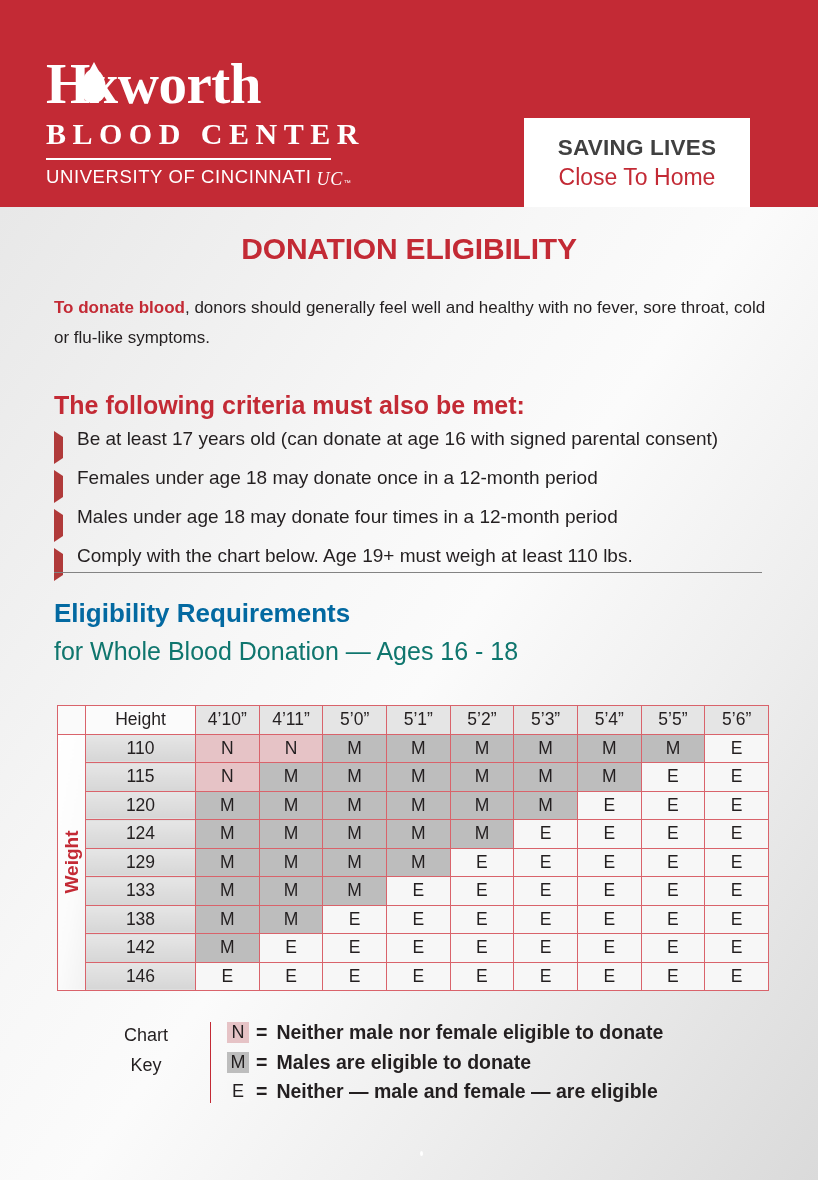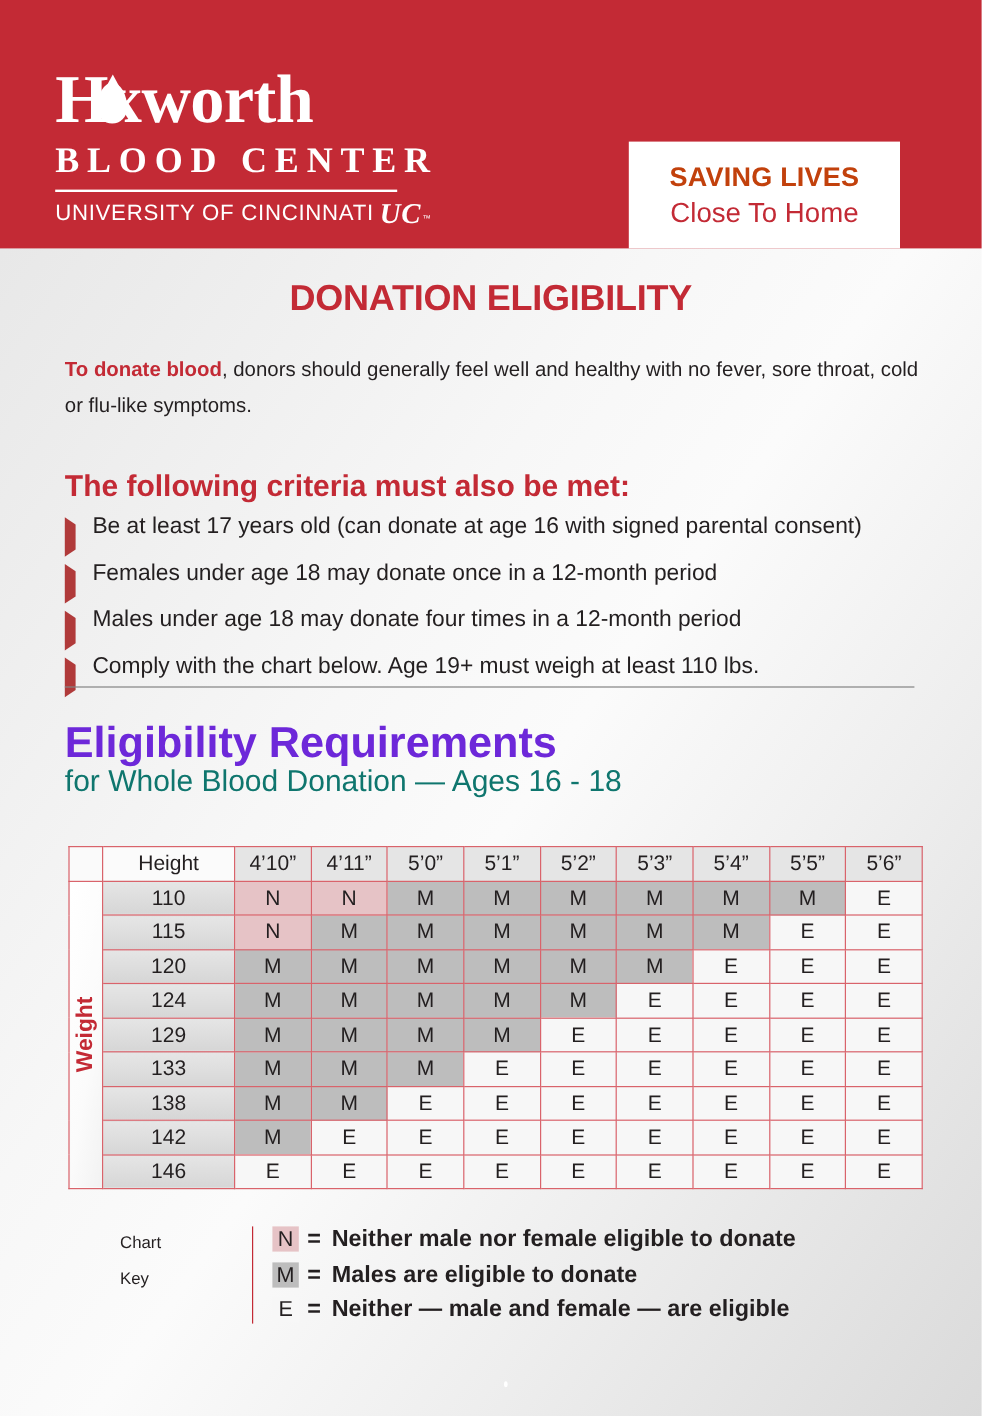--- a/index.html
+++ b/index.html
@@ -61,38 +61,38 @@
     display: flex; align-items: flex-end;
     font-family: "Liberation Sans", sans-serif;
     font-size: 18.5px;
     letter-spacing: 0.6px;
     color: #ffffff;
     margin-top: 6px;
     white-space: nowrap;
   }
   .uc-mark {
     font-family: "Liberation Serif", serif;
-    font-weight: 700;
-    font-size: 24px;
+    font-weight: 400;
+    font-size: 18px;
     line-height: 18px;
     margin-left: 5px;
     font-style: italic;
   }
   .uc-tm { font-size: 7px; margin-left: 1px; line-height: 10px; }
 
   .badge {
     position: absolute;
     left: 524px; top: 118px;
     width: 226px; height: 89px;
     background: #ffffff;
     display: flex; flex-direction: column;
     align-items: center; justify-content: center;
   }
   .badge-l1 {
-    color: #c2410c; font-weight: 700; font-size: 22.5px;
+    color: #404040; font-weight: 700; font-size: 22.5px;
     letter-spacing: 0.2px; line-height: 26px;
   }
   .badge-l2 {
     color: #c32a35; font-weight: 400; font-size: 23px;
     line-height: 26px; margin-top: 3px;
   }
 
   
   .page-title {
     position: absolute; left: 0; top: 232px; width: 818px;
@@ -134,21 +134,21 @@
 
   
   .divider {
     position: absolute; left: 54px; top: 572px;
     width: 708px; height: 1px; background: #838383;
   }
 
   
   .sec-title {
     position: absolute; left: 54px; top: 598px;
-    color: #6d28d9; font-weight: 700; font-size: 36px;
+    color: #0369a1; font-weight: 700; font-size: 26px;
   }
   .sec-sub {
     position: absolute; left: 54px; top: 637px;
     color: #0f766e; font-weight: 400; font-size: 25px;
   }
 
   
   .table-wrap {
     position: absolute; left: 57px; top: 705px;
     width: 604px;
@@ -203,22 +203,22 @@
   td.c-N { background: #e6c3c6; }
   td.c-M { background: #bdbdbd; }
   td.c-E { background: #f7f7f7; }
 
   
   .key {
     position: absolute; left: 100px; top: 1018px;
     display: flex; align-items: flex-start;
   }
   .key-label {
-    width: 92px; text-align: left;
-    font-size: 14px; line-height: 30px; color: #231f20;
+    width: 92px; text-align: center;
+    font-size: 18px; line-height: 30px; color: #231f20;
     padding-top: 2px;
   }
   .key-bar { width: 1px; background: #c32a35; margin: 4px 16px 4px 18px; align-self: stretch; }
   .key-rows { }
   .key-row { display: flex; align-items: center; height: 29.5px; }
   .key-sym {
     width: 22px; text-align: center;
     font-size: 18px; color: #231f20;
   }
   .key-sym.n { background: #e6c3c6; }

